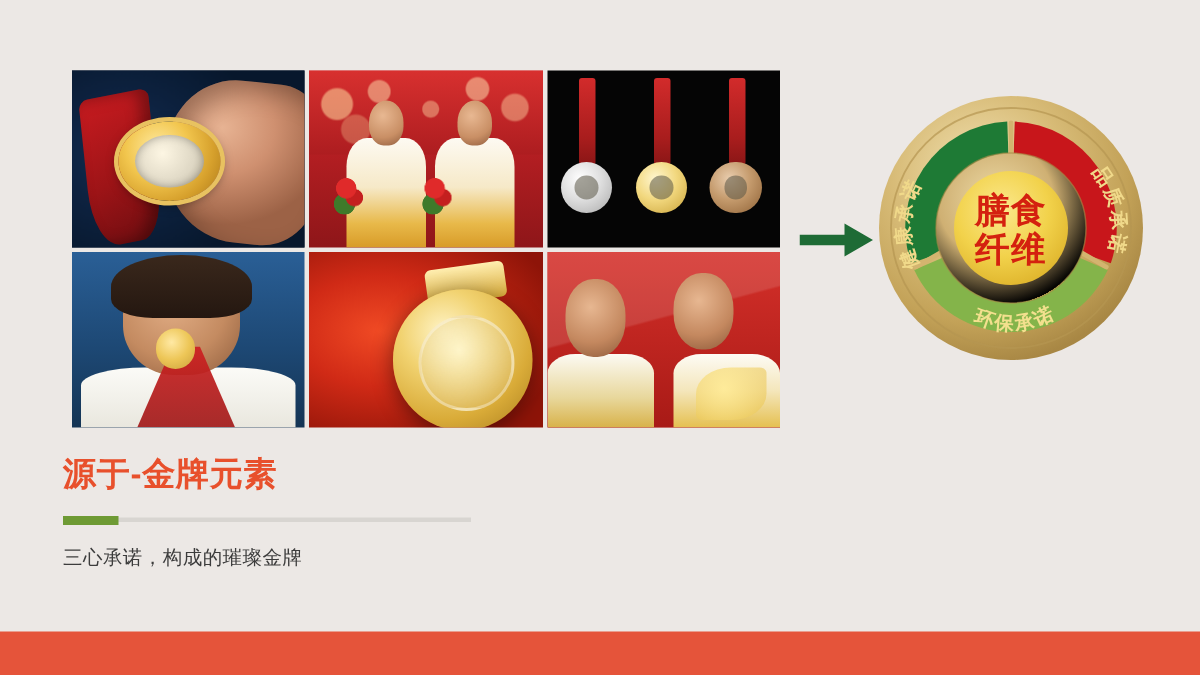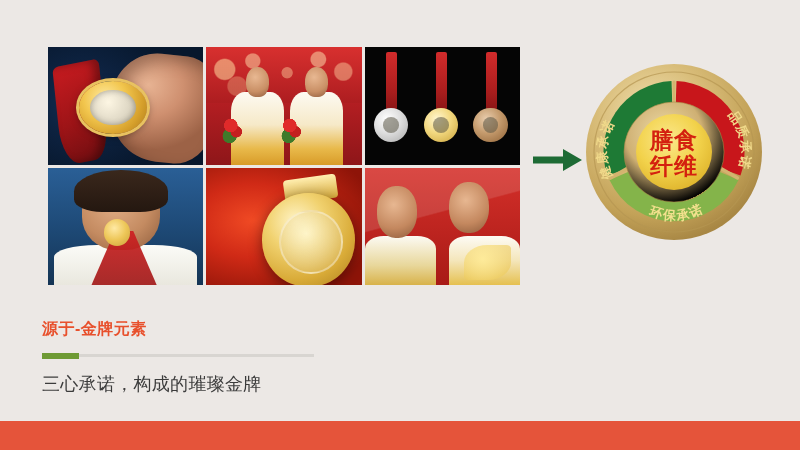--- a/index.html
+++ b/index.html
@@ -295,44 +295,44 @@
   #medal-badge svg { display: block; }
 
   
   #text-block {
     position: absolute;
     left: 42px;
     top: 303px;
     width: 430px;
   }
   #heading {
-    font-size: 16px;
+    font-size: 22px;
     font-weight: bold;
     color: #E8502C;
     letter-spacing: 0.5px;
-    margin: 16px 0 16px 0;
+    margin: 0 0 16px 0;
     line-height: 1.2;
   }
   #divider {
     position: relative;
     width: 272px;
     height: 3px;
     background: #D8D5D1;
     margin-bottom: 13px;
   }
   #divider-accent {
     position: absolute;
     left: 0; top: 0;
     width: 37px;
     height: 6px;
     margin-top: -1.5px;
     background: #6E9A34;
   }
   .body-line {
-    font-size: 18px;
+    font-size: 13px;
     color: #3C3C3C;
     line-height: 1.62;
     letter-spacing: 0.3px;
   }
 
   
   #bottom-bar {
     position: absolute;
     left: 0;
     bottom: 0;

